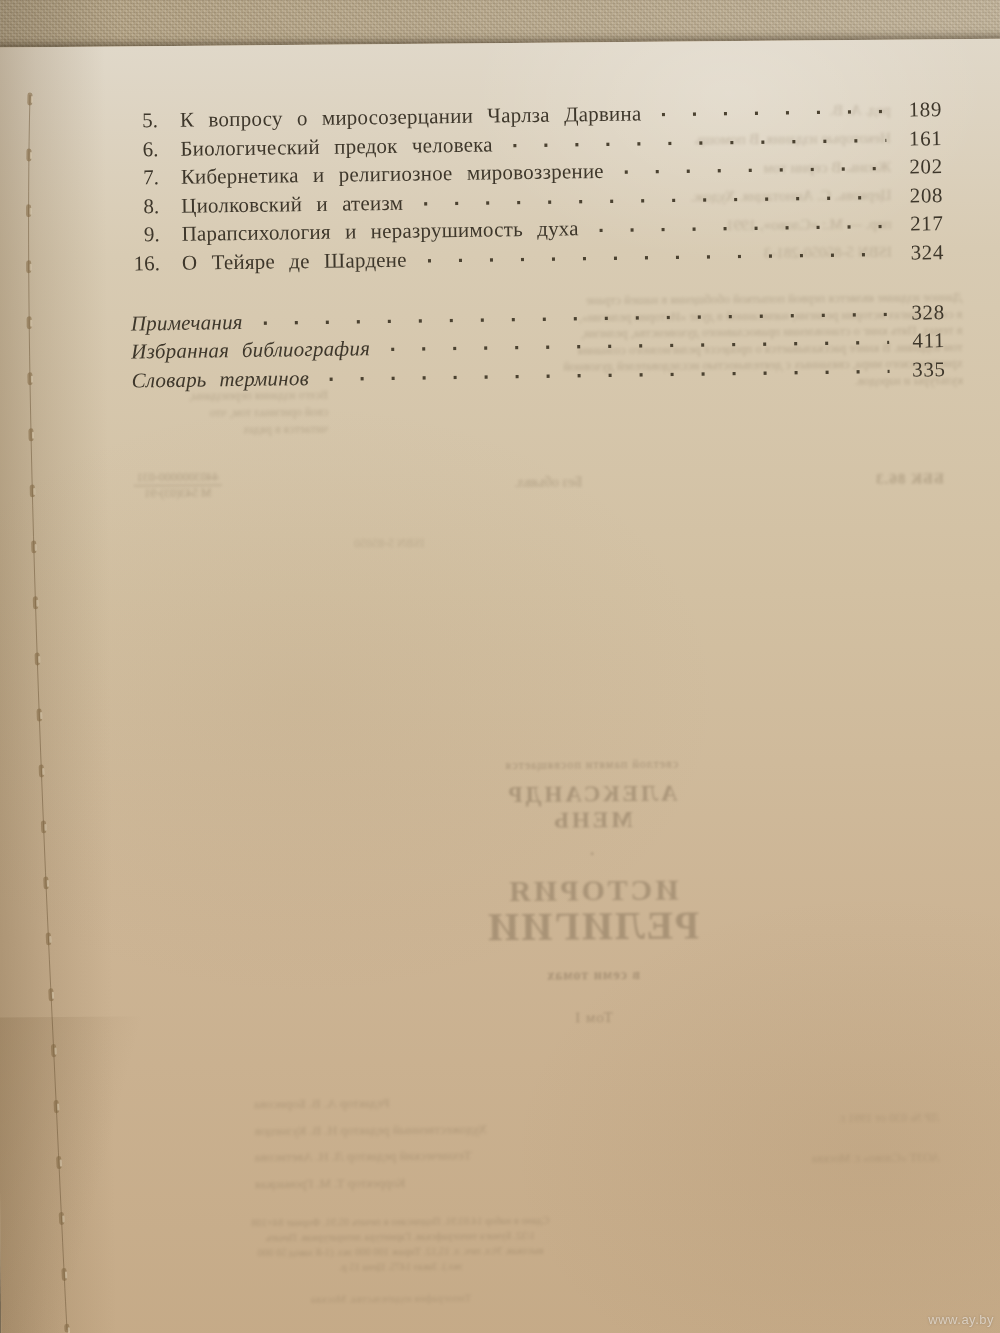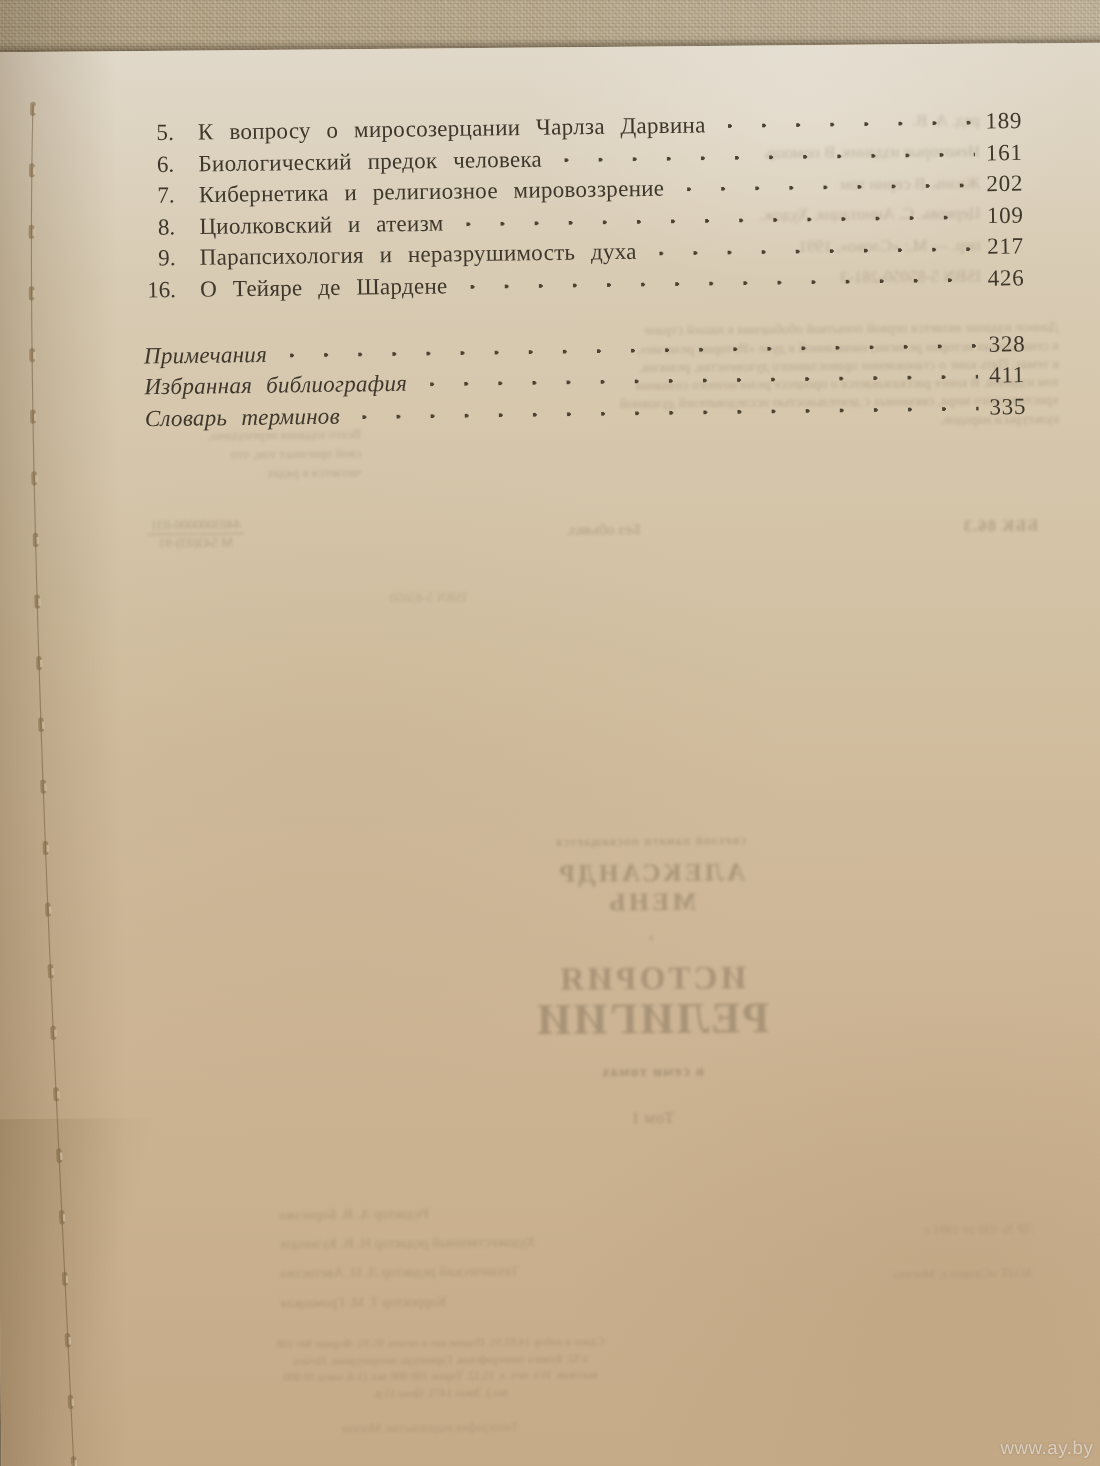--- a/index.html
+++ b/index.html
@@ -64,21 +64,21 @@
   .toc-row{display:flex;align-items:baseline;height:28.6px;white-space:nowrap;}
   .toc-num{width:30px;text-align:right;flex:0 0 auto;}
   .toc-title{margin-left:22px;word-spacing:.42em;letter-spacing:.01em;}
   .backmatter .toc-title{margin-left:0;font-style:italic;word-spacing:.35em;}
   .leader{
     flex:1 1 auto;height:1em;margin:0 10px 0 16px;
     background-image:radial-gradient(circle 1.7px at 2.4px 2.4px,#4b4231 99%,rgba(0,0,0,0) 100%);
     background-size:31px 4.8px;background-repeat:repeat-x;
     background-position:left 4px bottom 3px;
   }
-  .toc-page{flex:0 0 auto;min-width:46px;text-align:left;letter-spacing:.03em;}
+  .toc-page{flex:0 0 auto;min-width:46px;text-align:right;letter-spacing:.03em;}
   .backmatter-group{margin-top:31px;}
 
   
   .bleed{
     position:absolute;transform:scaleX(-1);
     color:#6e5c42;filter:blur(1.5px);opacity:.30;
     white-space:nowrap;
   }
   .bleed-topfrag{left:600px;top:56px;width:300px;font-size:15px;line-height:28.4px;text-align:left;opacity:.26;}
   .bleed-annotation{left:290px;top:250px;width:680px;font-size:12.5px;line-height:16.5px;opacity:.28;text-align:left;}
@@ -104,21 +104,21 @@
   .bt-volume{font-size:15px;margin-top:26px;letter-spacing:1px;}
 
   .bleed-editors{left:255px;top:1046px;width:430px;font-size:13px;line-height:26.5px;text-align:right;opacity:.26;}
   .bleed-editors-side{left:640px;top:1058px;width:300px;font-size:12px;line-height:40px;text-align:left;opacity:.20;}
   .bleed-imprint{left:250px;top:1170px;width:300px;font-size:10.5px;line-height:15px;text-align:center;white-space:normal;opacity:.28;}
   .bleed-final{left:300px;top:1248px;width:180px;font-size:11px;text-align:center;opacity:.22;}
 
   
   .watermark{
     position:absolute;right:6px;bottom:6px;
-    font-family:"Liberation Sans", sans-serif;font-size:17px;
+    font-family:"Liberation Sans", sans-serif;font-size:13px;
     color:rgba(255,255,255,.55);letter-spacing:.5px;
     text-shadow:0 0 2px rgba(110,90,65,.5);
   }
 </style>
 </head>
 <body>
 
 <div class="scene">
 
   <div class="fabric"></div>
@@ -211,33 +211,33 @@
       <div class="toc-row">
         <span class="toc-num">7.</span>
         <span class="toc-title">Кибернетика и религиозное мировоззрение</span>
         <span class="leader"></span>
         <span class="toc-page">202</span>
       </div>
       <div class="toc-row">
         <span class="toc-num">8.</span>
         <span class="toc-title">Циолковский и атеизм</span>
         <span class="leader"></span>
-        <span class="toc-page">109</span>
+        <span class="toc-page">208</span>
       </div>
       <div class="toc-row">
         <span class="toc-num">9.</span>
         <span class="toc-title">Парапсихология и неразрушимость духа</span>
         <span class="leader"></span>
         <span class="toc-page">217</span>
       </div>
       <div class="toc-row">
         <span class="toc-num">16.</span>
         <span class="toc-title">О Тейяре де Шардене</span>
         <span class="leader"></span>
-        <span class="toc-page">426</span>
+        <span class="toc-page">324</span>
       </div>
 
       <div class="backmatter-group">
         <div class="toc-row backmatter">
           <span class="toc-title">Примечания</span>
           <span class="leader"></span>
           <span class="toc-page">328</span>
         </div>
         <div class="toc-row backmatter">
           <span class="toc-title">Избранная библиография</span>

